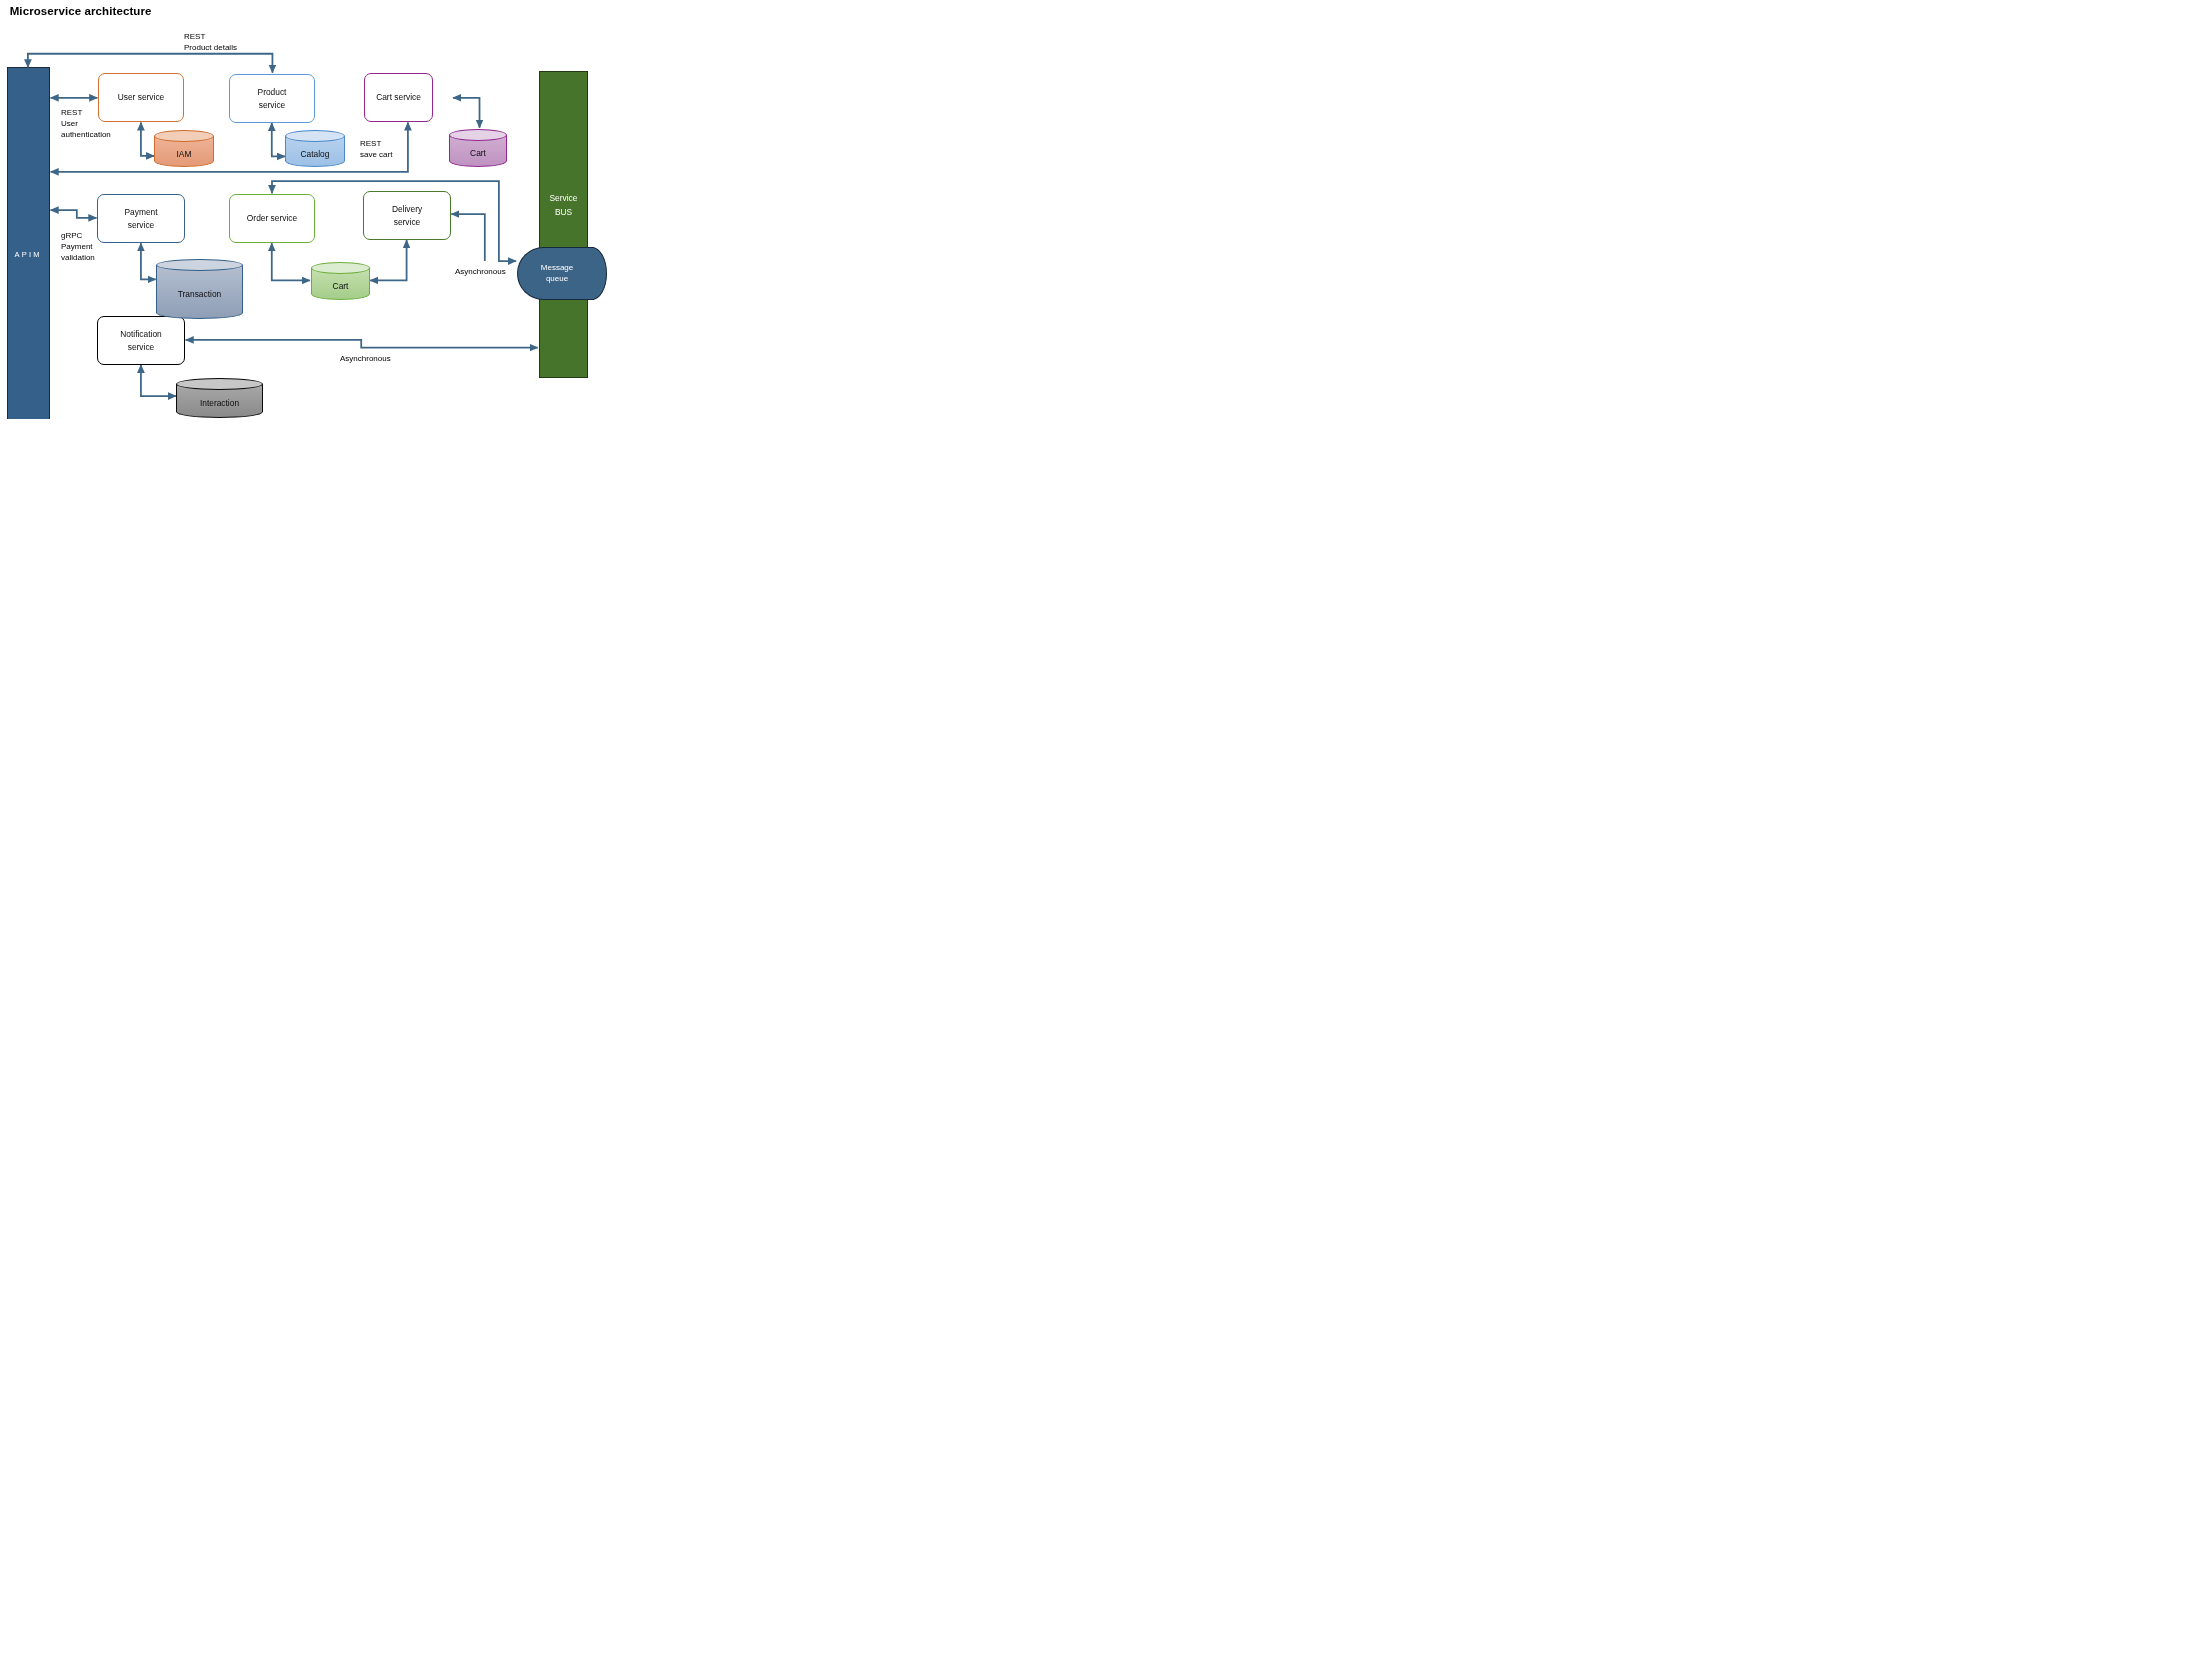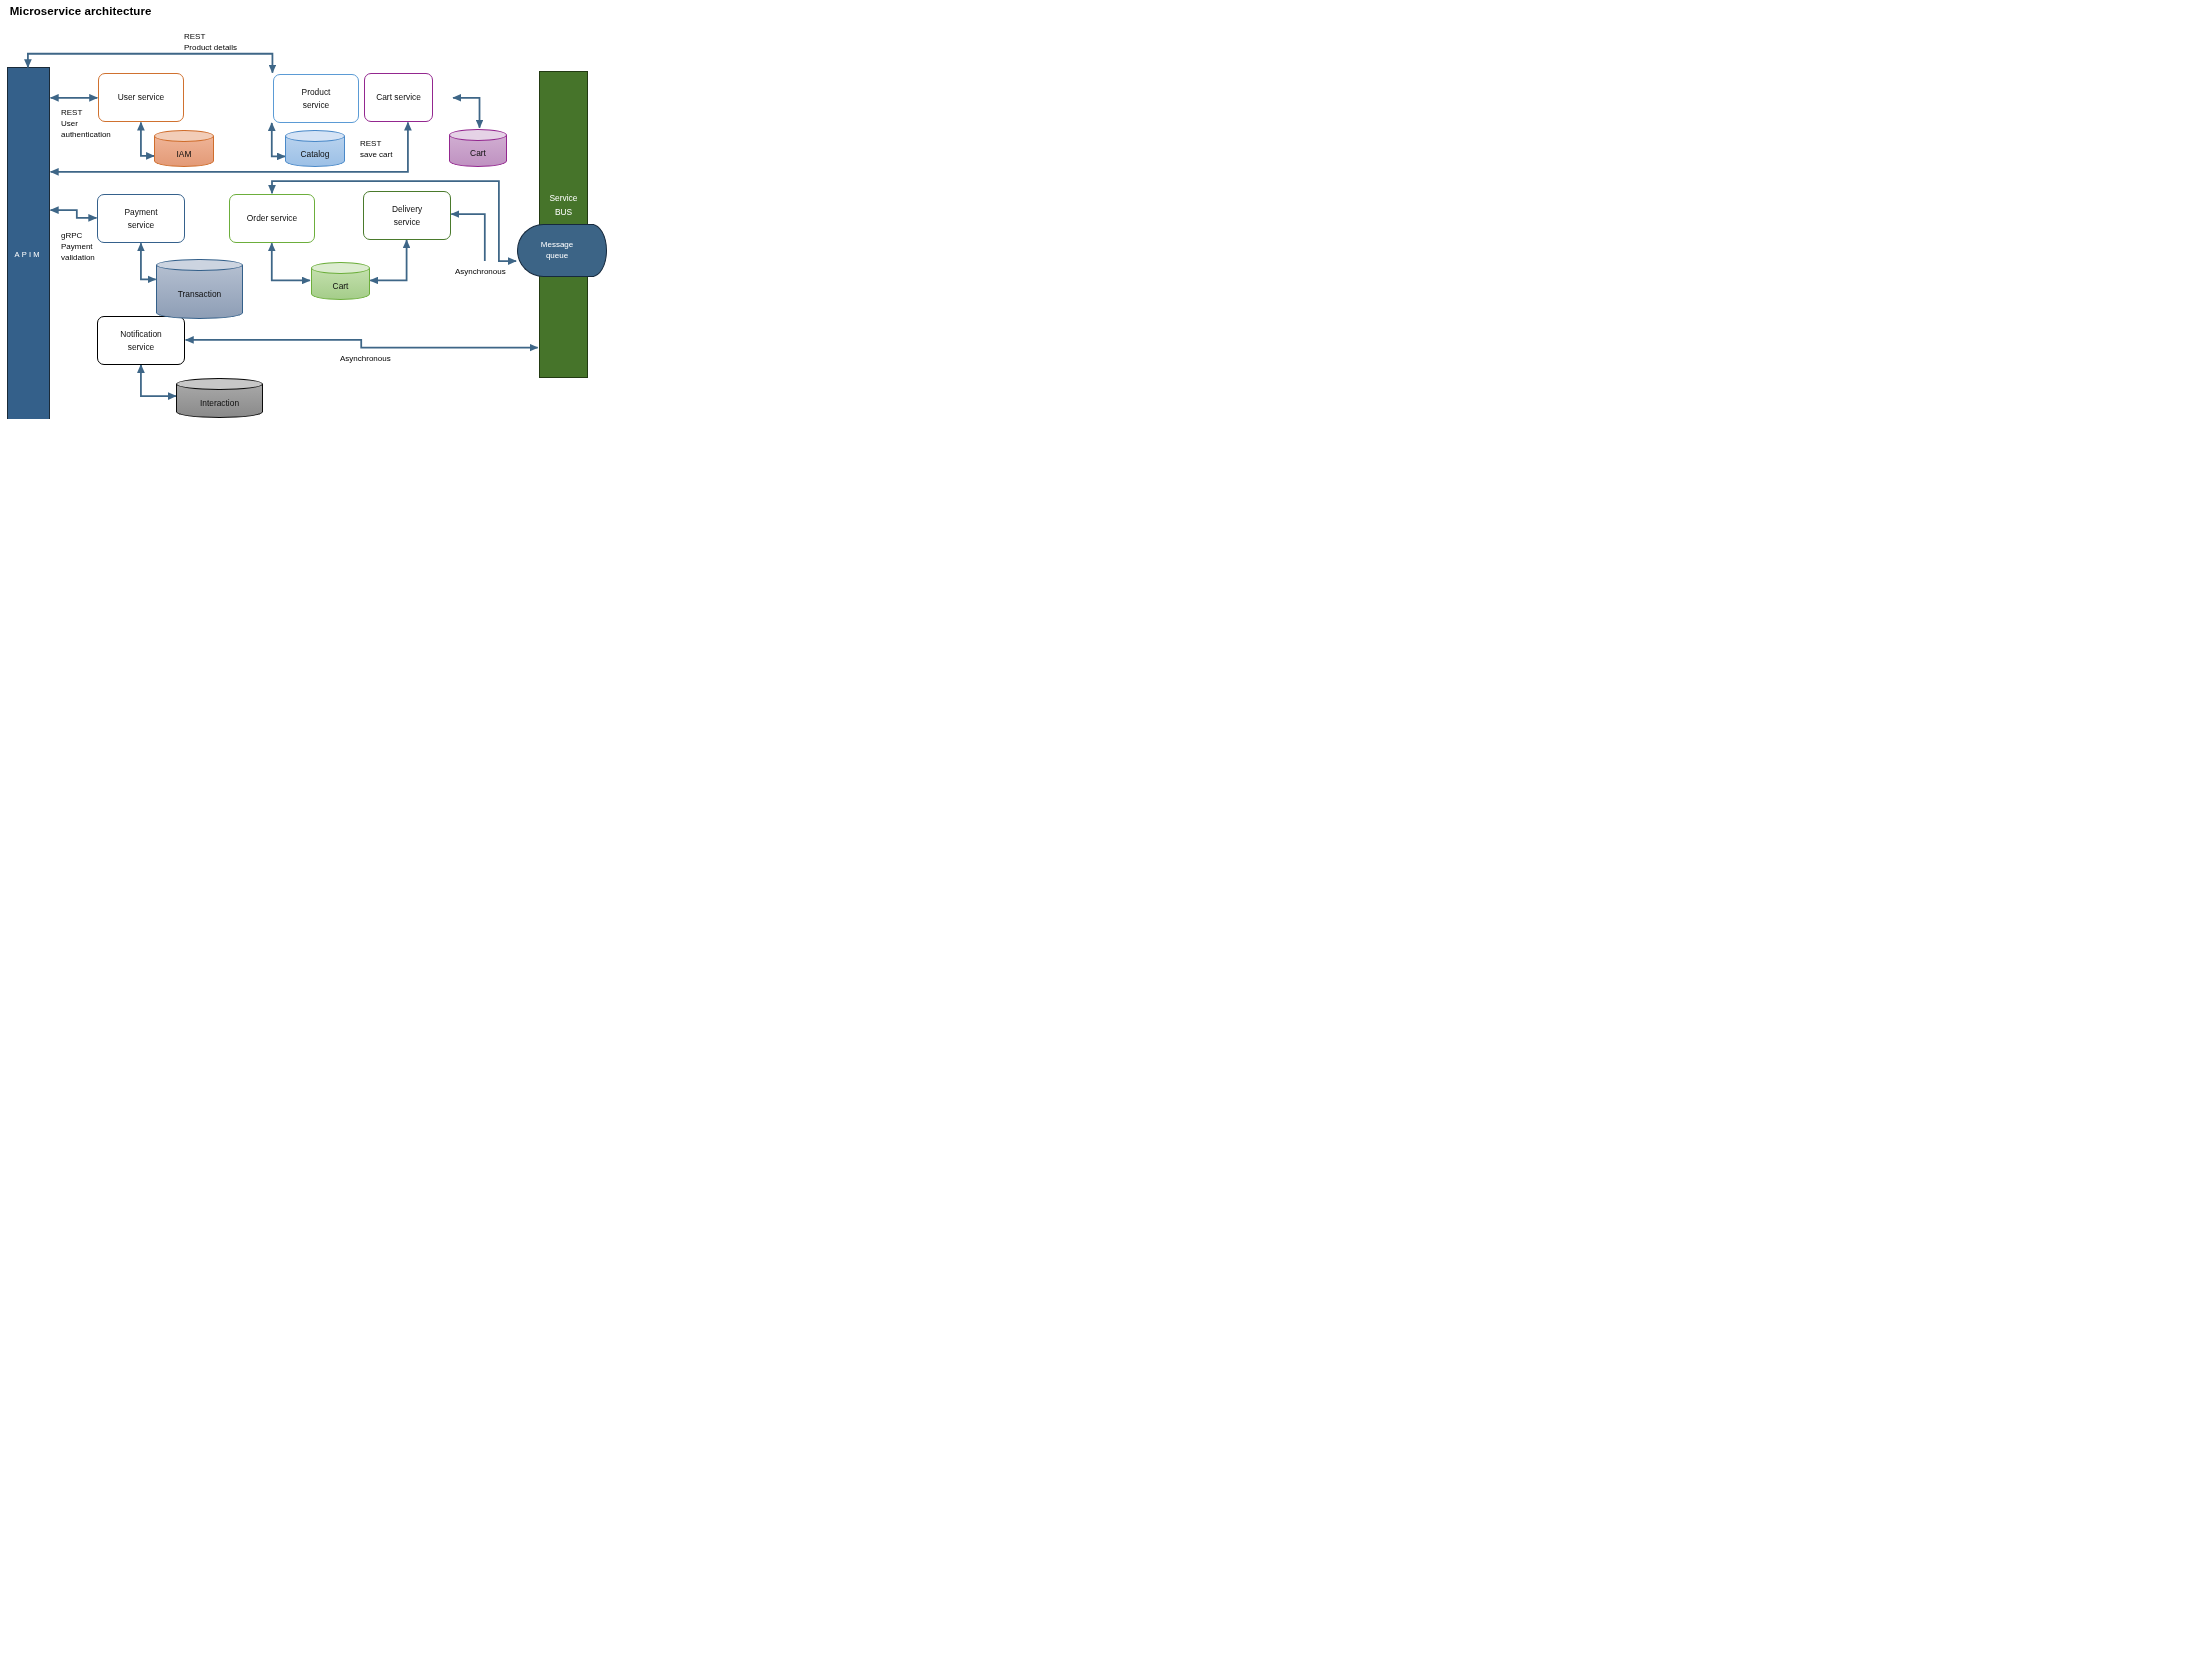--- a/index.html
+++ b/index.html
@@ -26,34 +26,34 @@
 
   
   .cyl { position:absolute; z-index:3; }
   .cyl-top  { position:absolute; left:0; right:0; top:0; height:12.3px; border-radius:50%; border:1.5px solid; box-sizing:border-box; }
   .cyl-body { position:absolute; left:0; right:0; top:6.2px; bottom:0; border:1.5px solid; border-top:none; box-sizing:border-box;
               border-radius:0 0 50% 50% / 0 0 6.2px 6.2px; }
   .cyl-label { position:absolute; left:0; right:0; top:10.6px; bottom:0; display:flex; align-items:center; justify-content:center;
                font-size:8.4px; color:#0d0d0d; }
 
   
-  #message-queue { left:517px; top:224px; width:90px; height:53px; z-index:4; }
+  #message-queue { left:517px; top:247px; width:90px; height:53px; z-index:4; }
   #mq-body { position:absolute; left:0; top:0; width:77px; height:53px; background:#3c6486; border:1.5px solid #16293d;
              border-radius:26.5px 0 0 26.5px; box-sizing:border-box; border-right:none; }
   #mq-cap  { position:absolute; left:60px; top:0; width:30px; height:53px; background:#3c6486; border:1.5px solid #16293d;
              border-radius:50%; box-sizing:border-box; }
   #mq-label { position:absolute; left:7px; top:0; width:66px; height:53px; display:flex; align-items:center; justify-content:center;
               color:#fff; font-size:8px; line-height:1.3; text-align:center; white-space:pre-line; z-index:5; }
 
   
   .edge-label { position:absolute; font-size:8px; line-height:1.35; color:#000; white-space:pre-line; z-index:5; }
 
   
   #svc-user     { left:98px;  top:73px;   width:86px; height:49px; border-color:#d0712f; }
-  #svc-product  { left:229px;  top:74px;   width:86px; height:49px; border-color:#5b9bd5;margin-left:44px; }
+  #svc-product  { left:229px;  top:74px;   width:86px; height:49px; border-color:#5b9bd5; }
   #svc-cart     { left:364px;  top:73px;   width:69px; height:49px; border-color:#93278f; }
   #svc-payment  { left:97px;  top:194px;   width:88px; height:49px; border-color:#35618c; }
   #svc-order    { left:229px;  top:194px;   width:86px; height:49px; border-color:#6cae3b; }
   #svc-delivery { left:363px;  top:191px;   width:88px; height:49px; border-color:#4a7a2c; }
   #svc-notification { left:97px; top:316px; width:88px; height:49px; border-color:#000; }
 
   #db-iam         { left:154px;  top:130px;   width:60px; height:37px; }
   #db-iam .cyl-top  { background:#f2cdb8; border-color:#cf6d2c; }
   #db-iam .cyl-body { background:linear-gradient(180deg,#efb497,#e39a77); border-color:#cf6d2c; }
 

